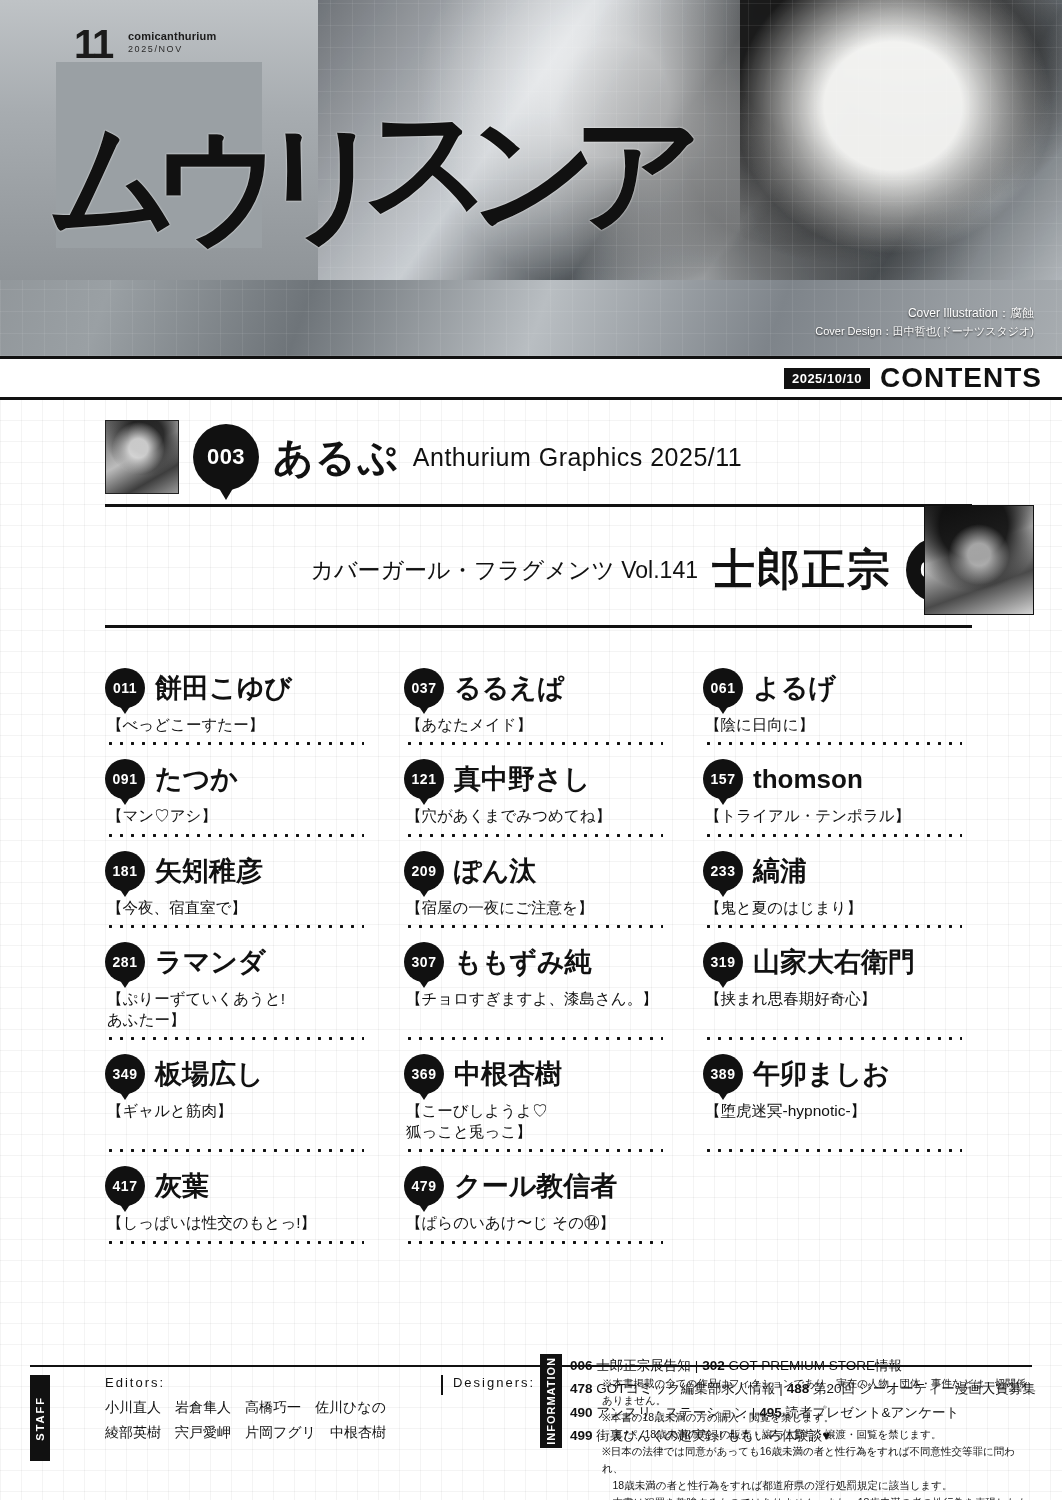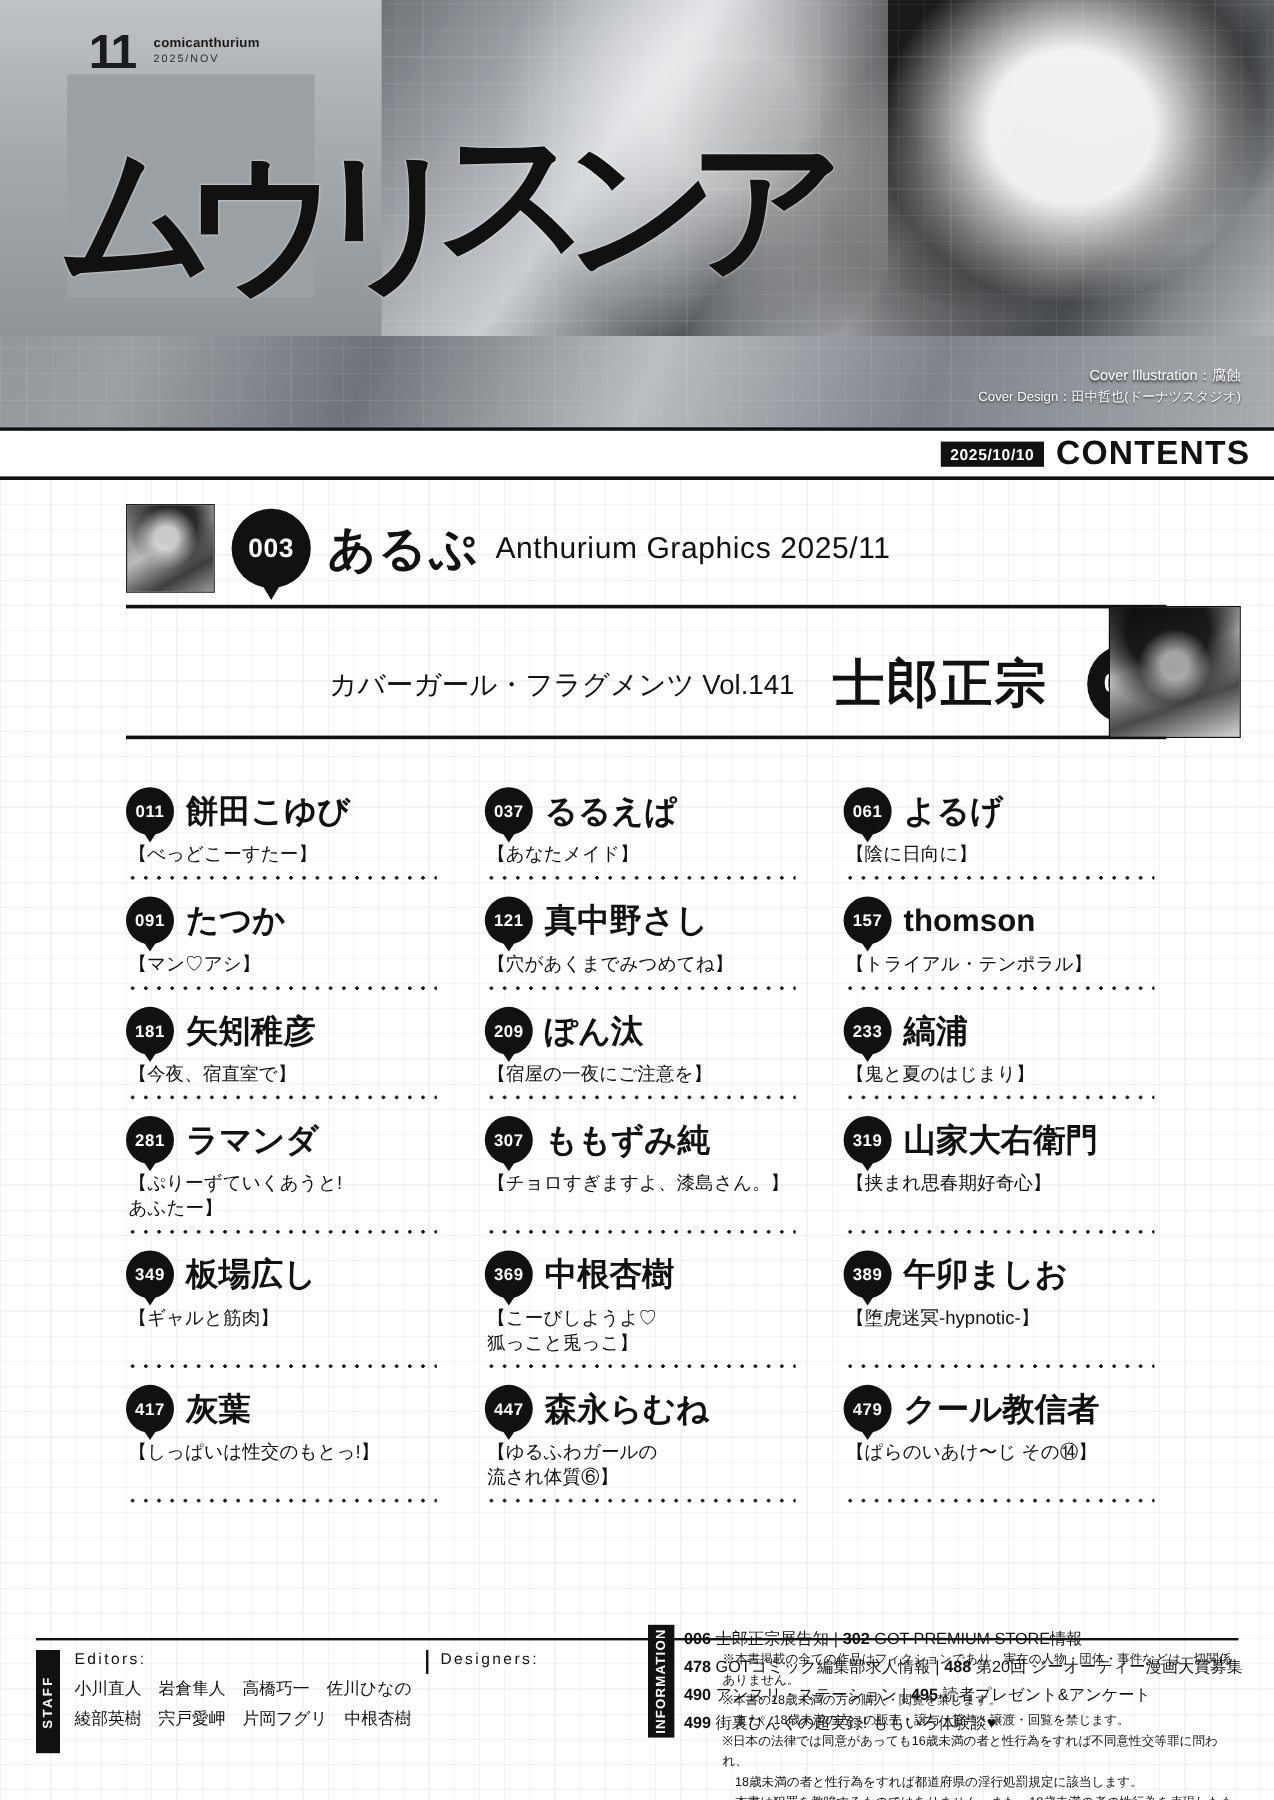--- a/index.html
+++ b/index.html
@@ -141,22 +141,22 @@
     border-left:9px solid transparent; border-right:9px solid transparent;
     border-top:15px solid #111;
   }
   .pin.small { width:40px;height:40px;font-size:14px; }
   .pin.small::after{ bottom:-6px; border-left:6px solid transparent;border-right:6px solid transparent;border-top:9px solid #111;}
   .feat-title { font-size:40px; font-weight:bold; letter-spacing:1px; }
   .feat-sub { font-size:25px; letter-spacing:.5px; color:#111; }
 
   .feature2 {
     display:flex; align-items:center; justify-content:flex-end;
-    gap:32px;
-    padding:6px 0 10px 0;
+    gap:14px;
+    padding:6px 0 22px 0;
     border-bottom:3px solid #111;
     margin:24px 60px 0 75px;
     position:relative;
   }
   .feature2 .lead { font-size:23px; letter-spacing:0px; }
   .feature2 .name { font-size:43px; font-weight:bold; letter-spacing:2px; }
   .thumb2 {
     width:110px; height:110px;
     background:linear-gradient(160deg,#2e2e2e,#c9c9c9 40%,#4a4a4a 70%,#d5d5d5);
     border:1px solid #111;
@@ -210,21 +210,21 @@
     border-top:2px solid #111;
     padding-top:8px;
     display:flex; align-items:flex-start; gap:12px;
   }
   .staff-tab {
     background:#111; color:#fff; width:20px; min-height:86px;
     display:flex; align-items:center; justify-content:center;
     font-size:11px; font-weight:bold; letter-spacing:2px;
   }
   .staff-tab span { writing-mode:vertical-rl; text-orientation:mixed; transform:rotate(180deg);}
-  .staff-col { border-left:2px solid #111; padding-left:10px; }
+  .staff-col { border-left:2px solid #111; padding-left:10px;margin-left:43px; }
   .staff-col.first { border-left:none; padding-left:0; }
   .staff-label { font-size:13px; letter-spacing:2px; margin-bottom:5px; }
   .staff-names { font-size:14px; line-height:1.75; }
   .legal {
     font-size:10.5px; line-height:1.62; margin-left:auto; max-width:430px;
   }
 </style>
 </head>
 <body>
 
@@ -374,27 +374,20 @@
           <div class="cell-name">午卯ましお</div>
         </div>
         <div class="cell-sub">【堕虎迷冥-hypnotic-】</div>
       </div>
       <div class="cell dotted">
         <div class="cell-head">
           <div class="pin small">417</div>
           <div class="cell-name">灰葉</div>
         </div>
         <div class="cell-sub">【しっぱいは性交のもとっ!】</div>
-      </div>
-      <div class="cell dotted">
-        <div class="cell-head">
-          <div class="pin small">447</div>
-          <div class="cell-name">森永らむね</div>
-        </div>
-        <div class="cell-sub">【ゆるふわガールの<br>流され体質⑥】</div>
       </div>
       <div class="cell dotted">
         <div class="cell-head">
           <div class="pin small">479</div>
           <div class="cell-name">クール教信者</div>
         </div>
         <div class="cell-sub">【ぱらのいあけ〜じ その⑭】</div>
       </div>
     </div>
 

